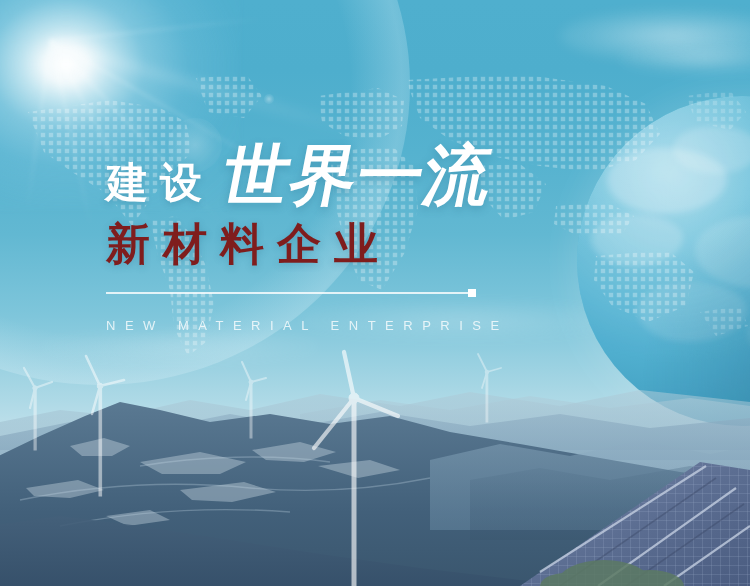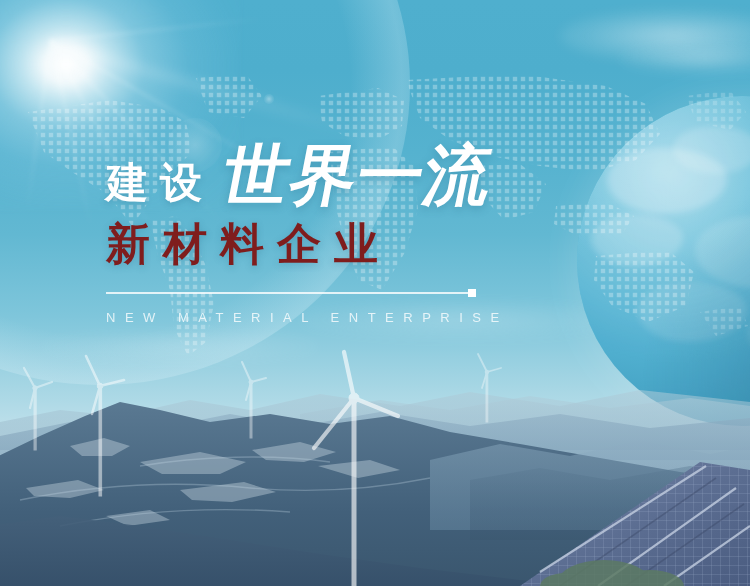--- a/index.html
+++ b/index.html
@@ -142,21 +142,21 @@
     position:relative;
     margin-top:26px;
     width:366px;height:2px;
     background:rgba(255,255,255,0.80);
   }
   .rule-end{
     position:absolute;right:-4px;top:-3px;
     width:8px;height:8px;background:#ffffff;
   }
   .subtitle{
-    margin-top:16px;
+    margin-top:24px;
     color:rgba(255,255,255,0.78);
     font-size:13px;
     font-weight:normal;
     letter-spacing:9.5px;
     white-space:nowrap;
   }
 </style>
 </head>
 <body>
 

